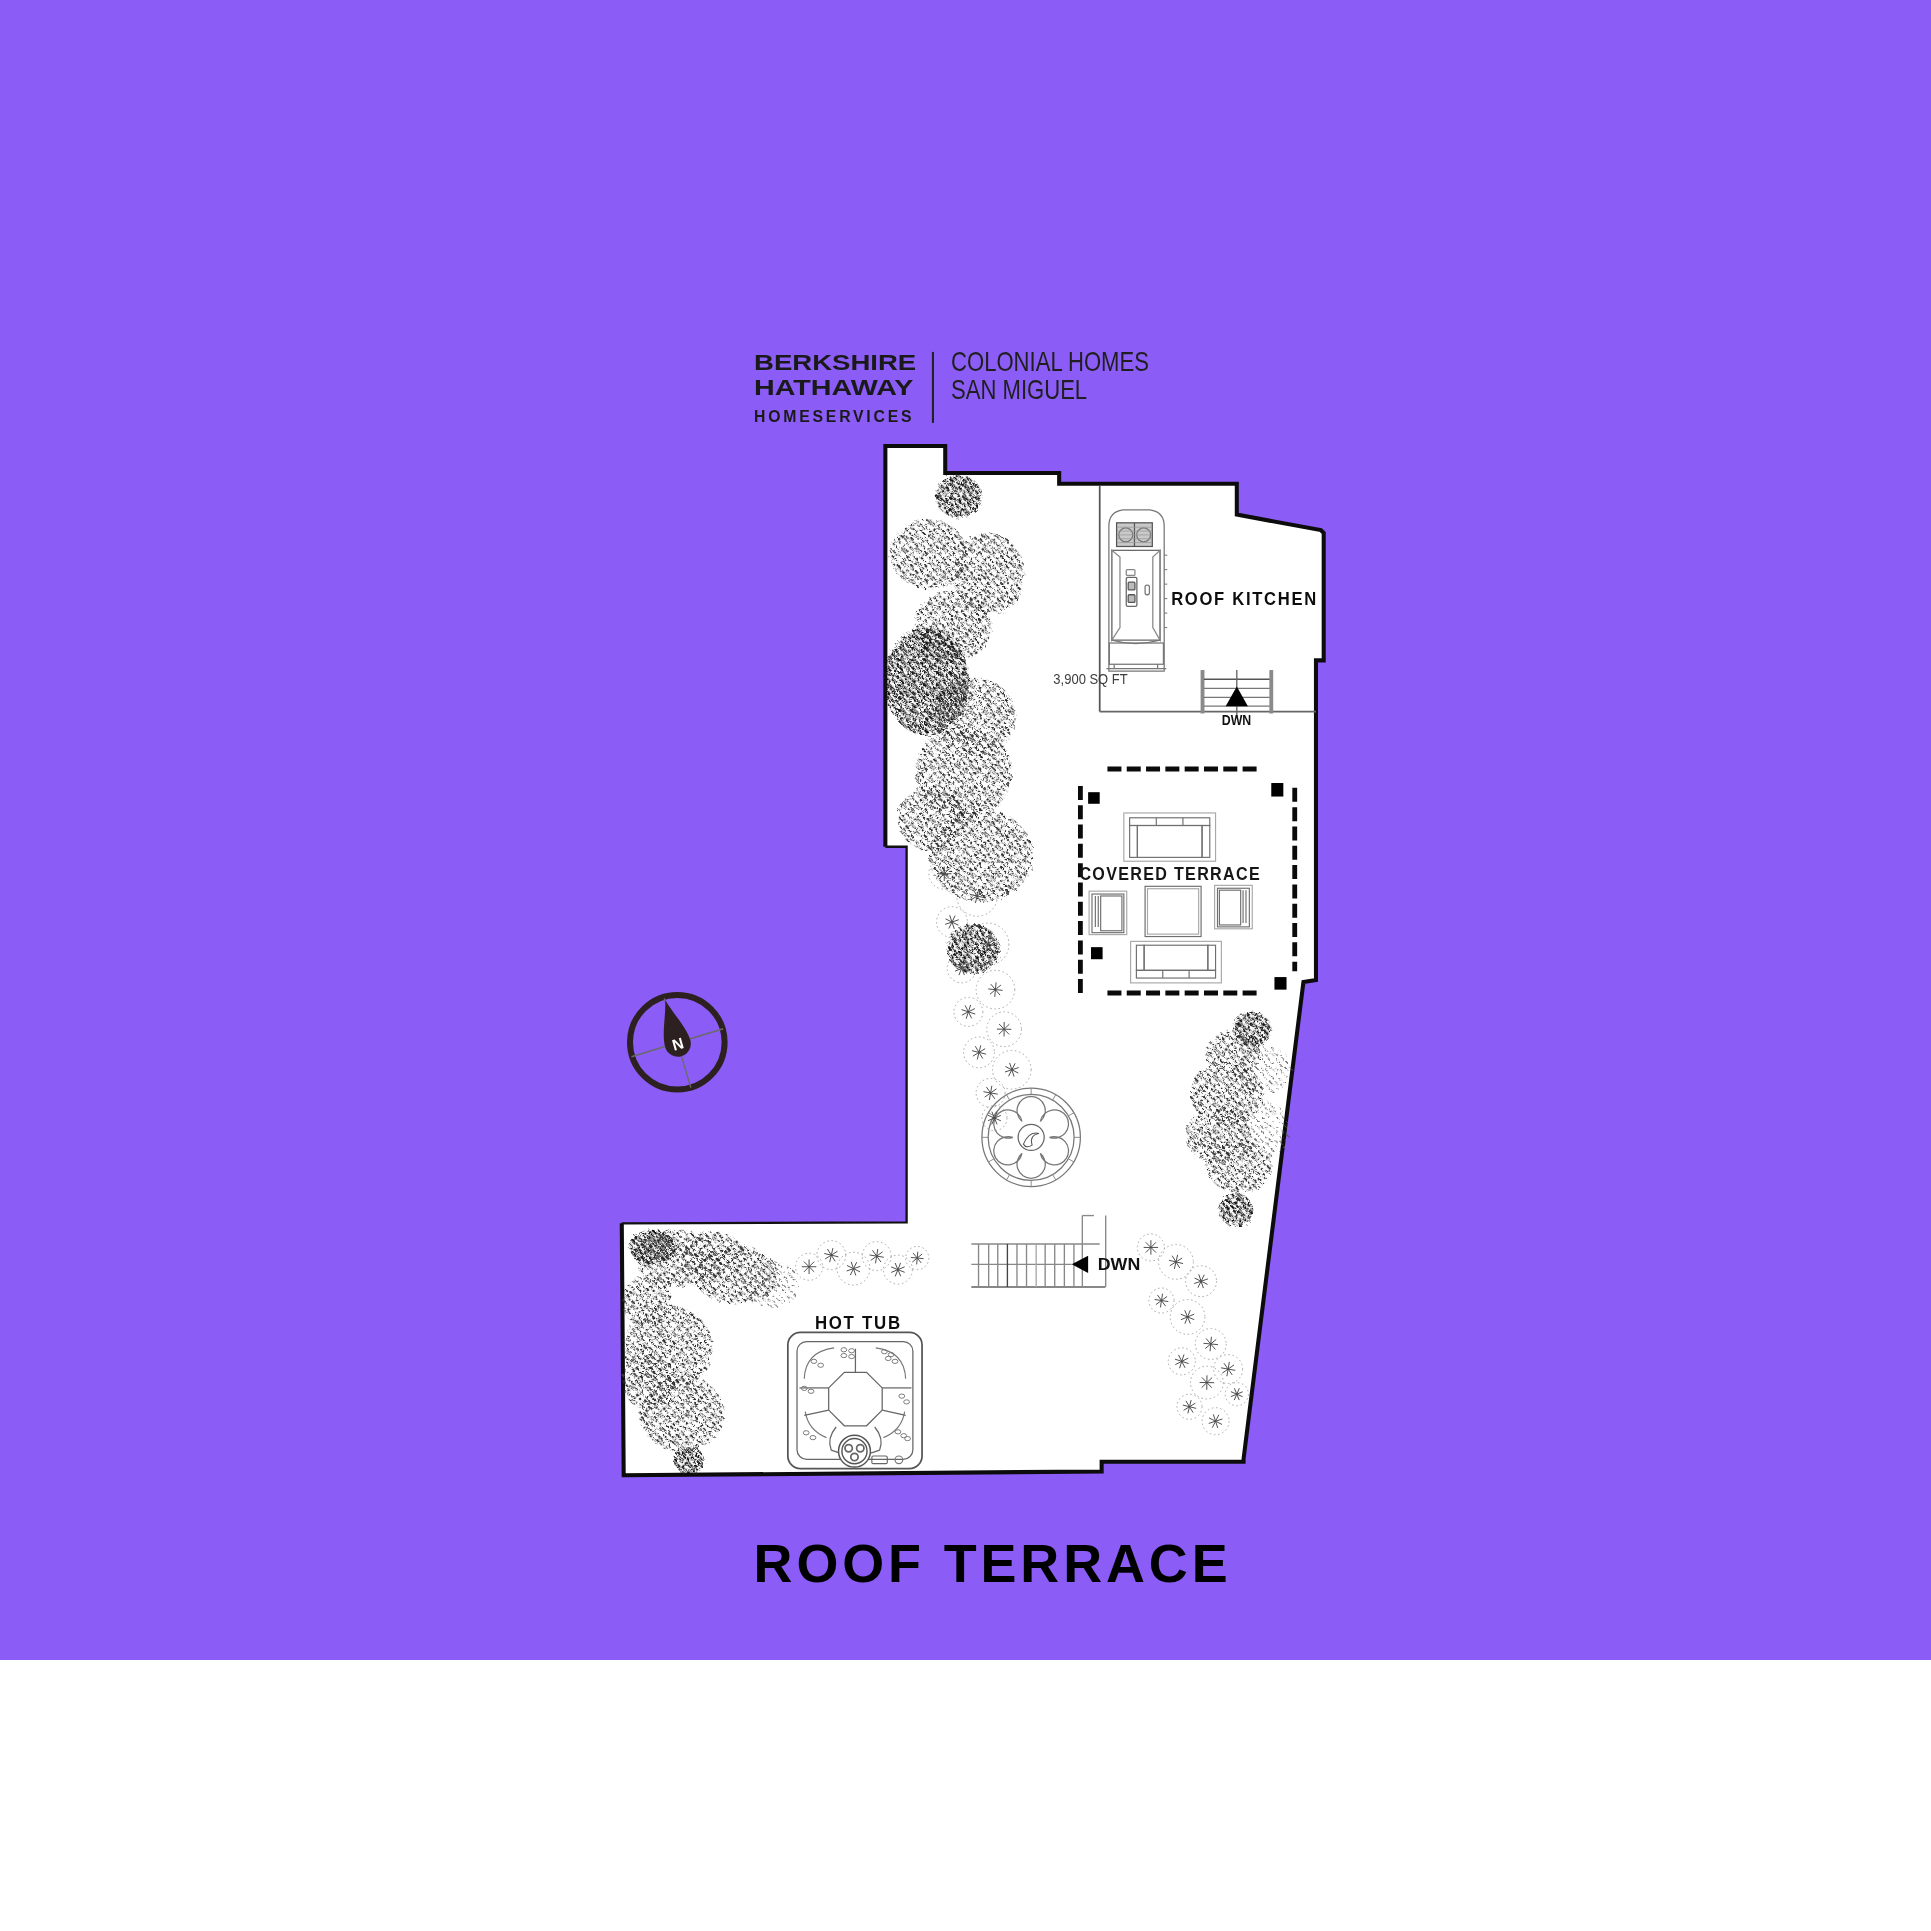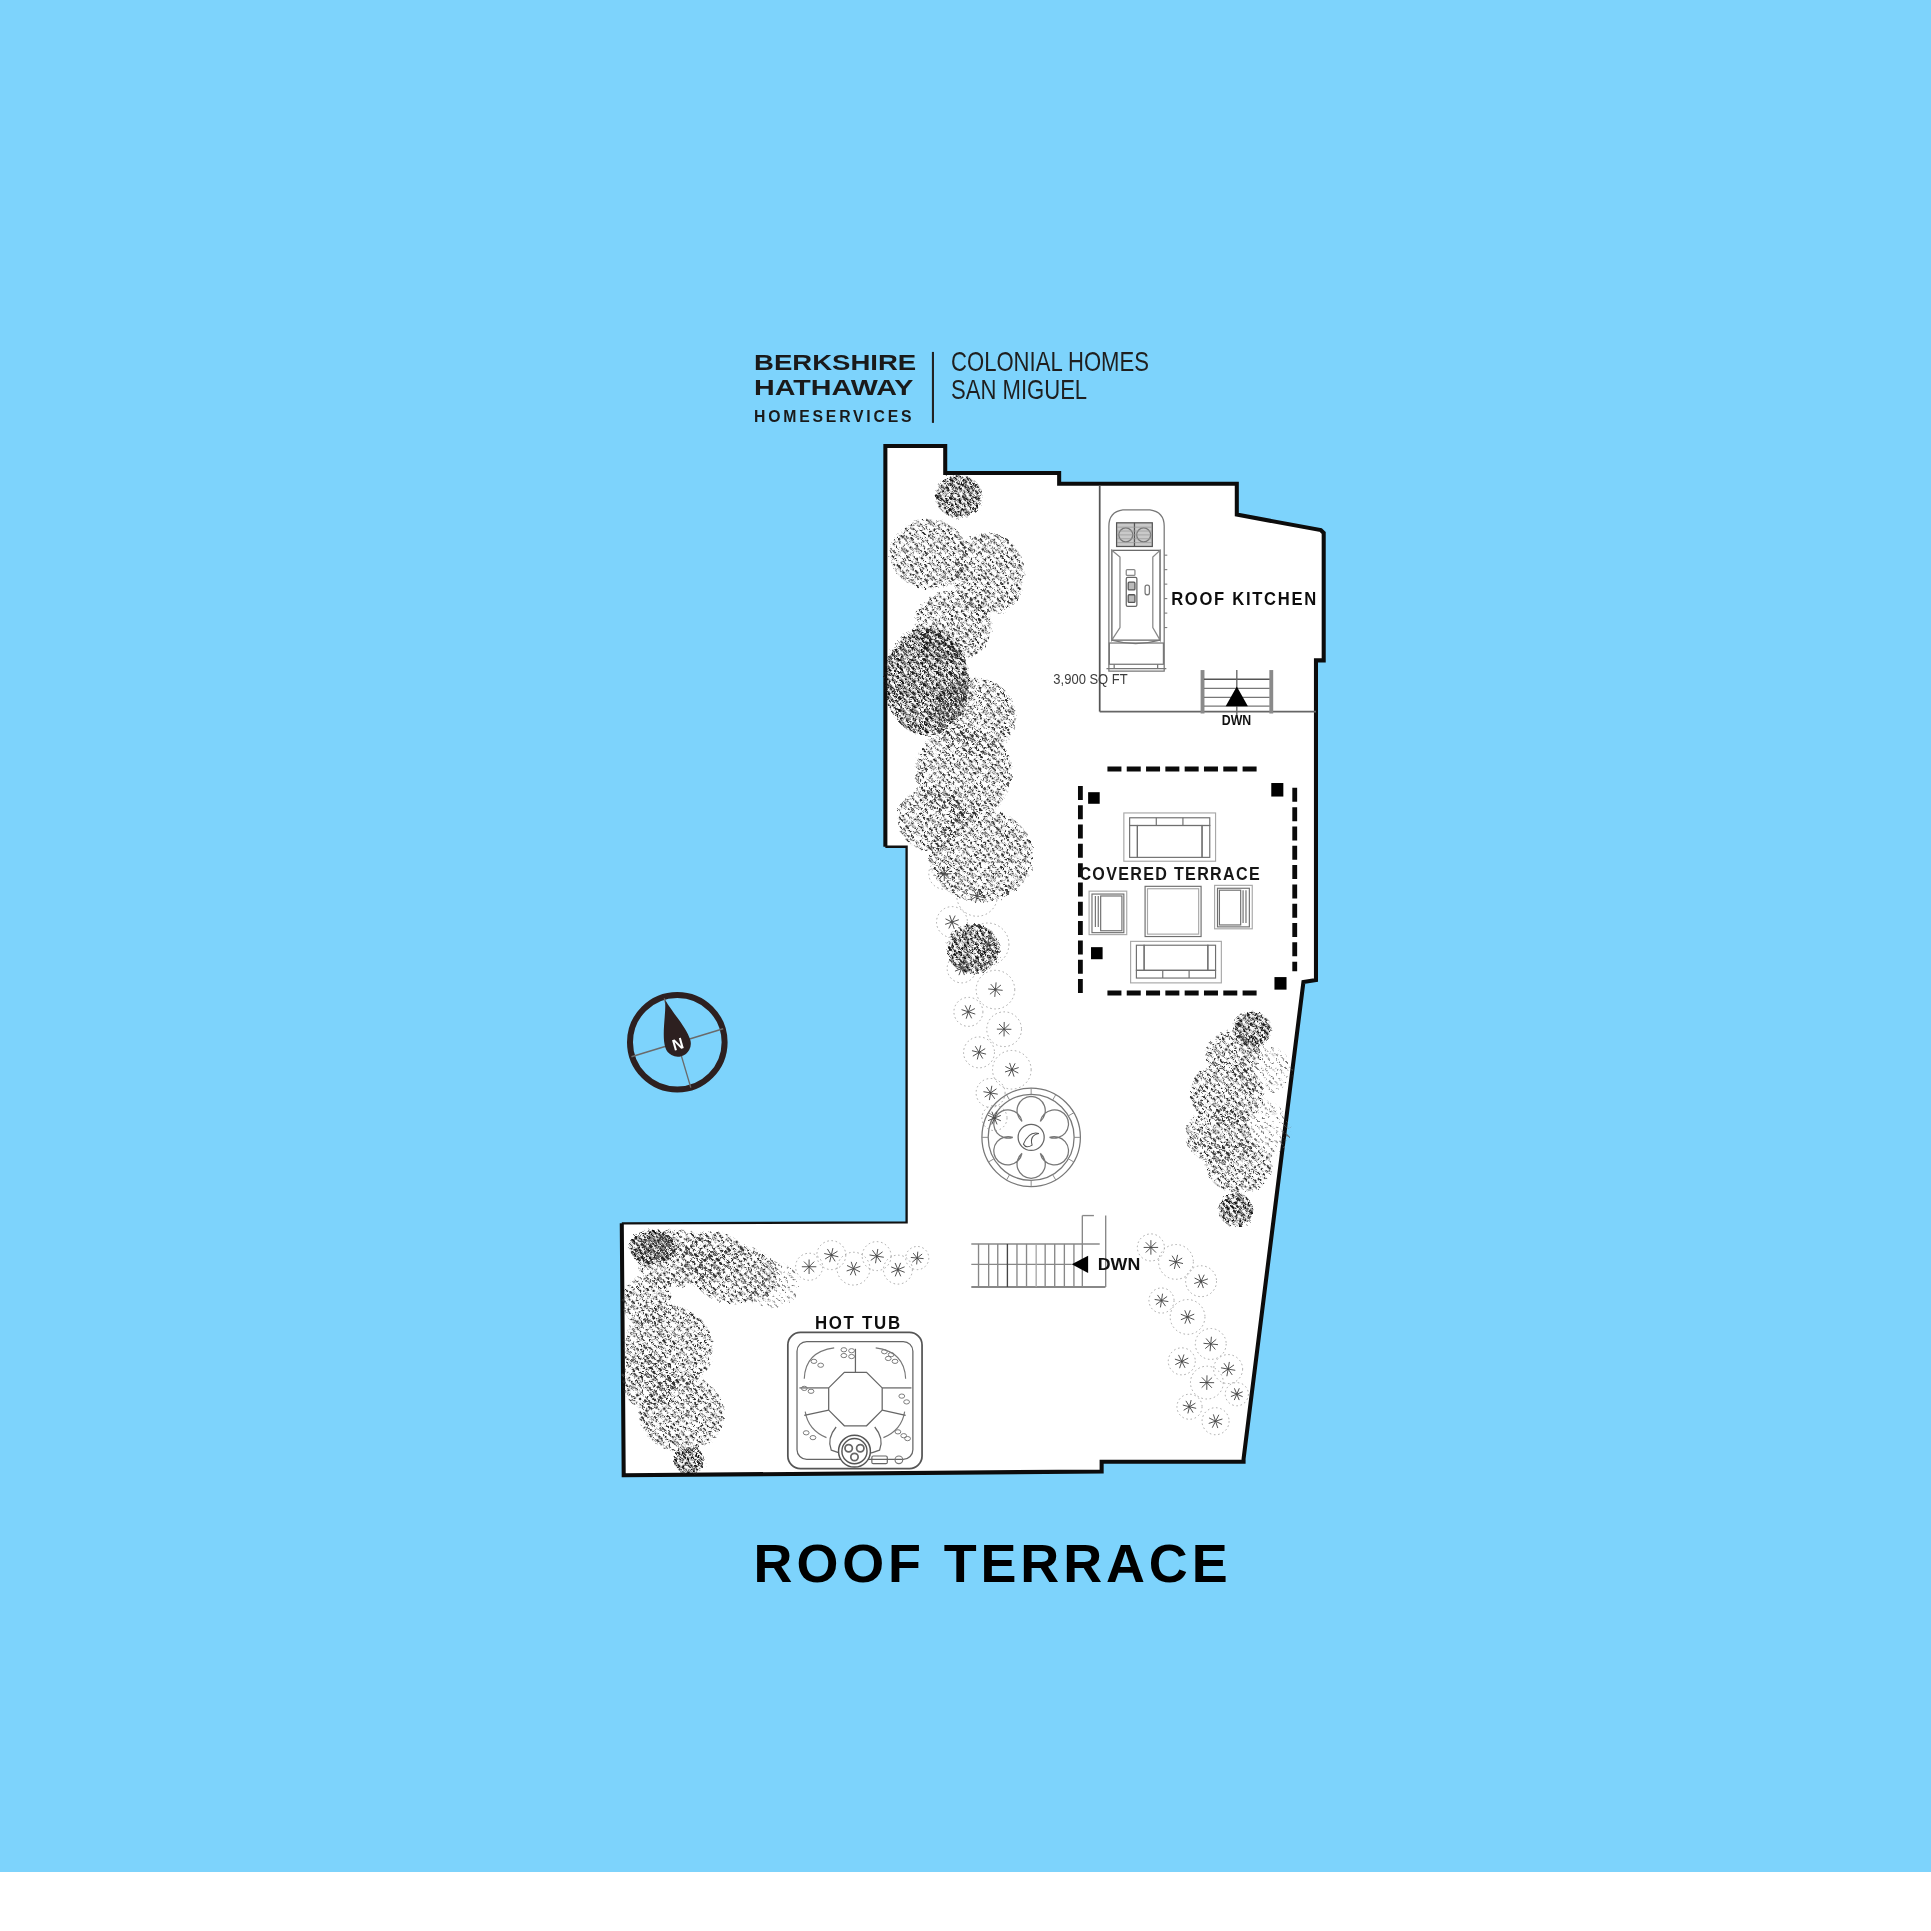--- a/index.html
+++ b/index.html
@@ -1,16 +1,16 @@
 <!DOCTYPE html>
 <html><head>
 <meta charset="utf-8">
 <style>
   html,body{margin:0;padding:0;background:#ffffff;}
-  .page{position:relative;width:1931px;height:1872px;background:#7dd3fc;font-family:"Liberation Sans",sans-serif;}
+  .page{position:relative;width:1931px;height:1660px;background:#8b5cf6;font-family:"Liberation Sans",sans-serif;}
   svg text{font-family:"Liberation Sans",sans-serif;}
 </style>
 </head>
 <body>
 <div class="page">
 <svg width="1931" height="1931" viewBox="0 0 2000 2000" xmlns="http://www.w3.org/2000/svg" style="transform:translateZ(0)">
 <defs>
   <pattern id="ptdark" width="13" height="13" patternUnits="userSpaceOnUse">
     <circle cx="2" cy="2" r="1.7" fill="#111"></circle>
           <circle cx="7" cy="1" r="1.3" fill="#222"></circle>

